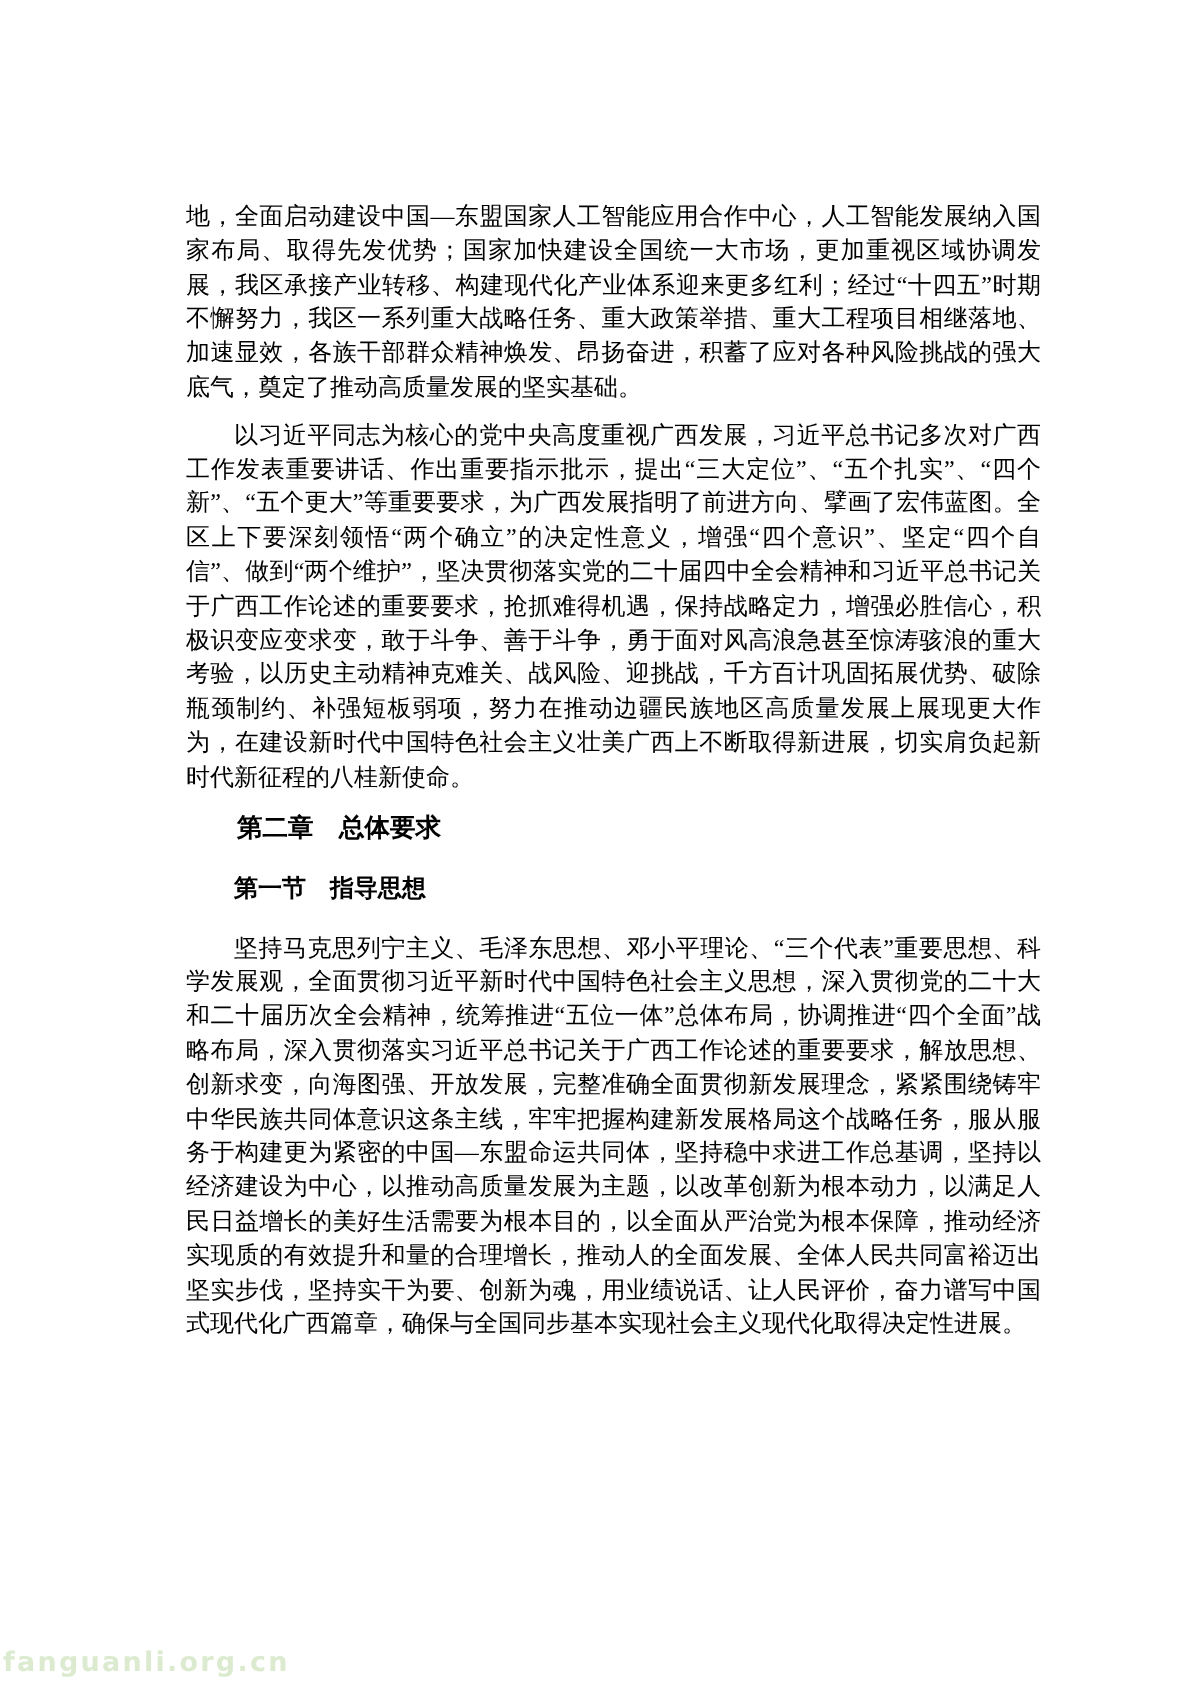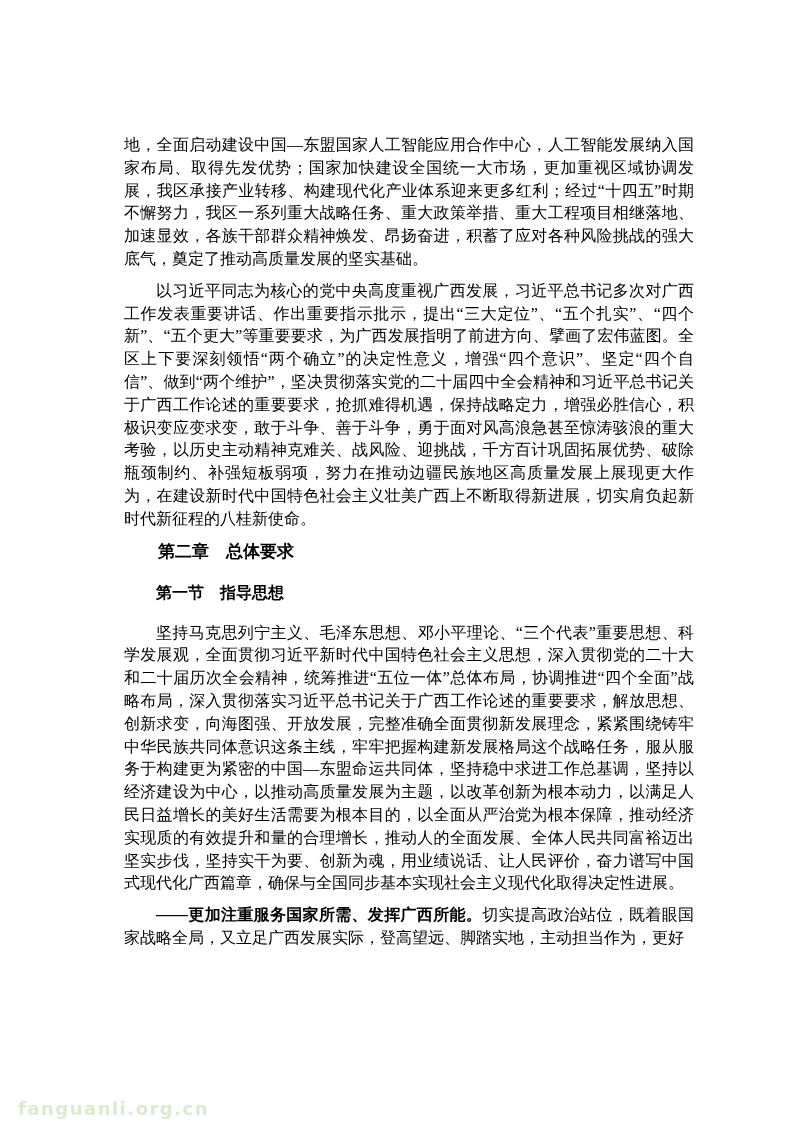--- a/index.html
+++ b/index.html
@@ -47,36 +47,35 @@
     line-height: 23px;
     margin: 0 0 18px 0;
     text-indent: 2em;
     text-align: left;
   }
   .bold-lead {
     font-weight: bold;
   }
   .watermark {
     position: absolute;
-    left: 18px;
+    left: 2px;
     bottom: 3px;
     font-family: "DejaVu Sans", "Liberation Sans", sans-serif;
     font-weight: bold;
     font-size: 18px;
     letter-spacing: 1.5px;
     color: #dcebd0;
     user-select: none;
   }
 </style>
 </head>
 <body>
 
 <div class="page">
   <div class="content">
     <p class="no-indent">地，全面启动建设中国—东盟国家人工智能应用合作中心，人工智能发展纳入国家布局、取得先发优势；国家加快建设全国统一大市场，更加重视区域协调发展，我区承接产业转移、构建现代化产业体系迎来更多红利；经过“十四五”时期不懈努力，我区一系列重大战略任务、重大政策举措、重大工程项目相继落地、加速显效，各族干部群众精神焕发、昂扬奋进，积蓄了应对各种风险挑战的强大底气，奠定了推动高质量发展的坚实基础。</p>
     <p>以习近平同志为核心的党中央高度重视广西发展，习近平总书记多次对广西工作发表重要讲话、作出重要指示批示，提出“三大定位”、“五个扎实”、“四个新”、“五个更大”等重要要求，为广西发展指明了前进方向、擘画了宏伟蓝图。全区上下要深刻领悟“两个确立”的决定性意义，增强“四个意识”、坚定“四个自信”、做到“两个维护”，坚决贯彻落实党的二十届四中全会精神和习近平总书记关于广西工作论述的重要要求，抢抓难得机遇，保持战略定力，增强必胜信心，积极识变应变求变，敢于斗争、善于斗争，勇于面对风高浪急甚至惊涛骇浪的重大考验，以历史主动精神克难关、战风险、迎挑战，千方百计巩固拓展优势、破除瓶颈制约、补强短板弱项，努力在推动边疆民族地区高质量发展上展现更大作为，在建设新时代中国特色社会主义壮美广西上不断取得新进展，切实肩负起新时代新征程的八桂新使命。</p>
     <h2 class="chapter-heading">第二章　总体要求</h2>
     <h3 class="section-heading">第一节　指导思想</h3>
     <p>坚持马克思列宁主义、毛泽东思想、邓小平理论、“三个代表”重要思想、科学发展观，全面贯彻习近平新时代中国特色社会主义思想，深入贯彻党的二十大和二十届历次全会精神，统筹推进“五位一体”总体布局，协调推进“四个全面”战略布局，深入贯彻落实习近平总书记关于广西工作论述的重要要求，解放思想、创新求变，向海图强、开放发展，完整准确全面贯彻新发展理念，紧紧围绕铸牢中华民族共同体意识这条主线，牢牢把握构建新发展格局这个战略任务，服从服务于构建更为紧密的中国—东盟命运共同体，坚持稳中求进工作总基调，坚持以经济建设为中心，以推动高质量发展为主题，以改革创新为根本动力，以满足人民日益增长的美好生活需要为根本目的，以全面从严治党为根本保障，推动经济实现质的有效提升和量的合理增长，推动人的全面发展、全体人民共同富裕迈出坚实步伐，坚持实干为要、创新为魂，用业绩说话、让人民评价，奋力谱写中国式现代化广西篇章，确保与全国同步基本实现社会主义现代化取得决定性进展。</p>
-    <p><span class="bold-lead">——更加注重服务国家所需、发挥广西所能。</span><span>切实提高政治站位，既着眼国家战略全局，又立足广西发展实际，登高望远、脚踏实地，主动担当作为，更好</span></p>
   </div>
   <div class="watermark">fanguanli.org.cn</div>
 </div>
 
 </body></html>

